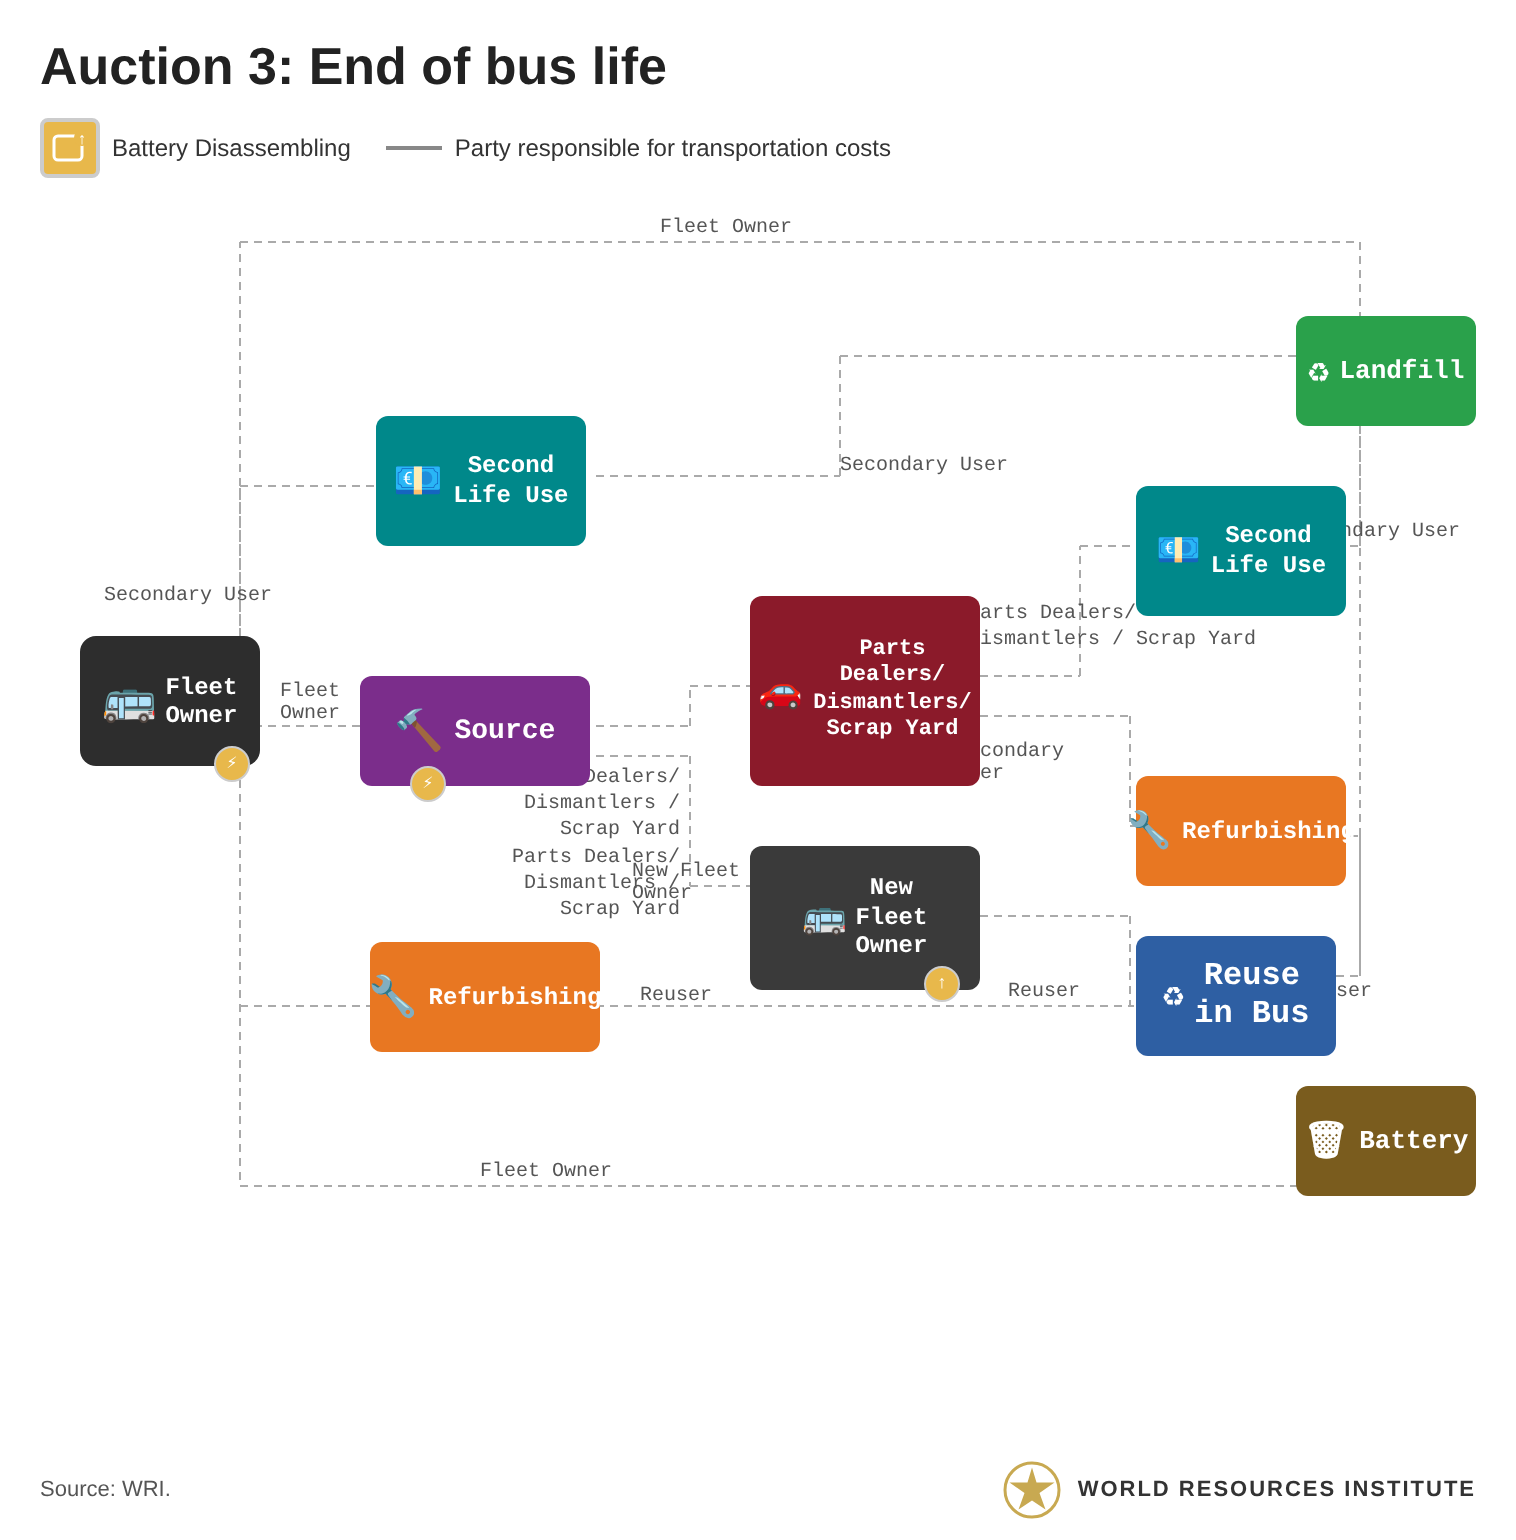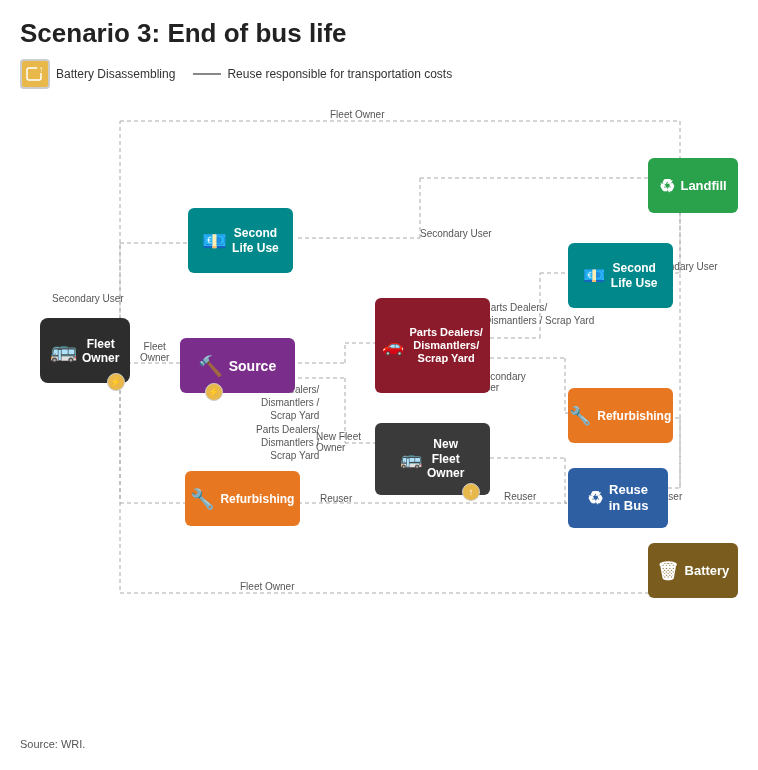--- a/index.html
+++ b/index.html
@@ -54,20 +54,21 @@
       height: 2px;
       background: #888;
       border-top: 2px dashed #888;
     }
     
     .diagram {
       position: relative;
       width: 718px;
       height: 570px;
       margin: 0 auto;
+      font-family: Liberation Mono, monospace;
     }
     
     .lines-svg {
       position: absolute;
       top: 0; left: 0;
       width: 100%;
       height: 100%;
       pointer-events: none;
     }
     
@@ -99,21 +100,21 @@
     .edge-label {
       position: absolute;
       font-size: 10px;
       color: #555;
       white-space: nowrap;
       text-align: center;
     }
     
     .footer {
       position: absolute;
-      bottom: 20px;
+      bottom: 10px;
       left: 20px;
       right: 20px;
       display: flex;
       align-items: center;
       justify-content: space-between;
       gap: 40px;
     }
     .source-text {
       font-size: 11px;
       color: #555;
@@ -129,36 +130,36 @@
     }
     .wri-emblem {
       width: 30px;
       height: 30px;
     }
   </style>
 </head>
 <body>
 
 <div class="page">
-  <div class="title">Scenario 3: End of bus life</div>
+  <div class="title">Auction 3: End of bus life</div>
 
   <div class="legend">
     <div class="legend-item">
       <div class="legend-icon" style="background:#E8B84B; border:2px solid #ccc; position:relative;">
         <svg width="22" height="22" viewBox="0 0 22 22">
             <rect x="3" y="5" width="14" height="12" rx="2" fill="none" stroke="#fff" stroke-width="1.5"></rect>
             <circle cx="17" cy="6" r="4" fill="#E8B84B"></circle>
             <text x="17" y="9" text-anchor="middle" font-size="8" fill="#fff" font-weight="bold">↑</text>
           </svg>
       </div>
       <span>Battery Disassembling</span>
     </div>
     <div class="legend-line legend-item">
       <div class="legend-dash"></div>
-      <span>Reuse responsible for transportation costs</span>
+      <span>Party responsible for transportation costs</span>
     </div>
   </div>
 
   <div class="diagram">
 
     <svg class="lines-svg">
 
       <line x1="100" y1="245" x2="100" y2="18" stroke="#aaa" stroke-width="1" stroke-dasharray="4,3"></line>
       <line x1="100" y1="18" x2="660" y2="18" stroke="#aaa" stroke-width="1" stroke-dasharray="4,3"></line>
       <line x1="660" y1="18" x2="660" y2="55" stroke="#aaa" stroke-width="1" stroke-dasharray="4,3"></line>
@@ -306,21 +307,21 @@
     <div class="node color-orange" style="left:548px; top:285px; width:105px; height:55px;">
       <div style="display:flex; align-items:center; gap:5px;">
         <span style="font-size:18px;">🔧</span>
         <span style="font-size:12px; font-weight:bold;">Refurbishing</span>
       </div>
     </div>
 
     <div class="node color-blue" style="left:548px; top:365px; width:100px; height:60px;">
       <div style="display:flex; align-items:center; gap:5px;">
         <span style="font-size:18px;">♻</span>
-        <span style="font-size:13px; font-weight:bold; white-space:pre-line; line-height:1.2;">Reuse
+        <span style="font-size:16px; font-weight:bold; white-space:pre-line; line-height:1.2;">Reuse
 in Bus</span>
       </div>
     </div>
 
     <div class="node color-green" style="left:628px; top:55px; width:90px; height:55px;">
       <div style="display:flex; align-items:center; gap:5px;">
         <span style="font-size:18px;">♻</span>
         <span style="font-size:13px; font-weight:bold;">Landfill</span>
       </div>
     </div>
@@ -329,15 +330,23 @@
       <div style="display:flex; align-items:center; gap:5px;">
         <span style="font-size:18px;">🗑</span>
         <span style="font-size:13px; font-weight:bold;">Battery</span>
       </div>
     </div>
 
   </div>
 
   <div class="footer">
     <span class="source-text">Source: WRI.</span>
+    <div class="wri-logo">
+      <svg class="wri-emblem" viewBox="0 0 40 40">
+
+        <circle cx="20" cy="20" r="18" fill="none" stroke="#C8A951" stroke-width="2"></circle>
+        <path d="M20 5 L23 15 L35 15 L25 22 L29 33 L20 27 L11 33 L15 22 L5 15 L17 15 Z" fill="#C8A951"></path>
+      </svg>
+      <span>WORLD RESOURCES INSTITUTE</span>
+    </div>
   </div>
 
 </div>
 
 </body></html>

